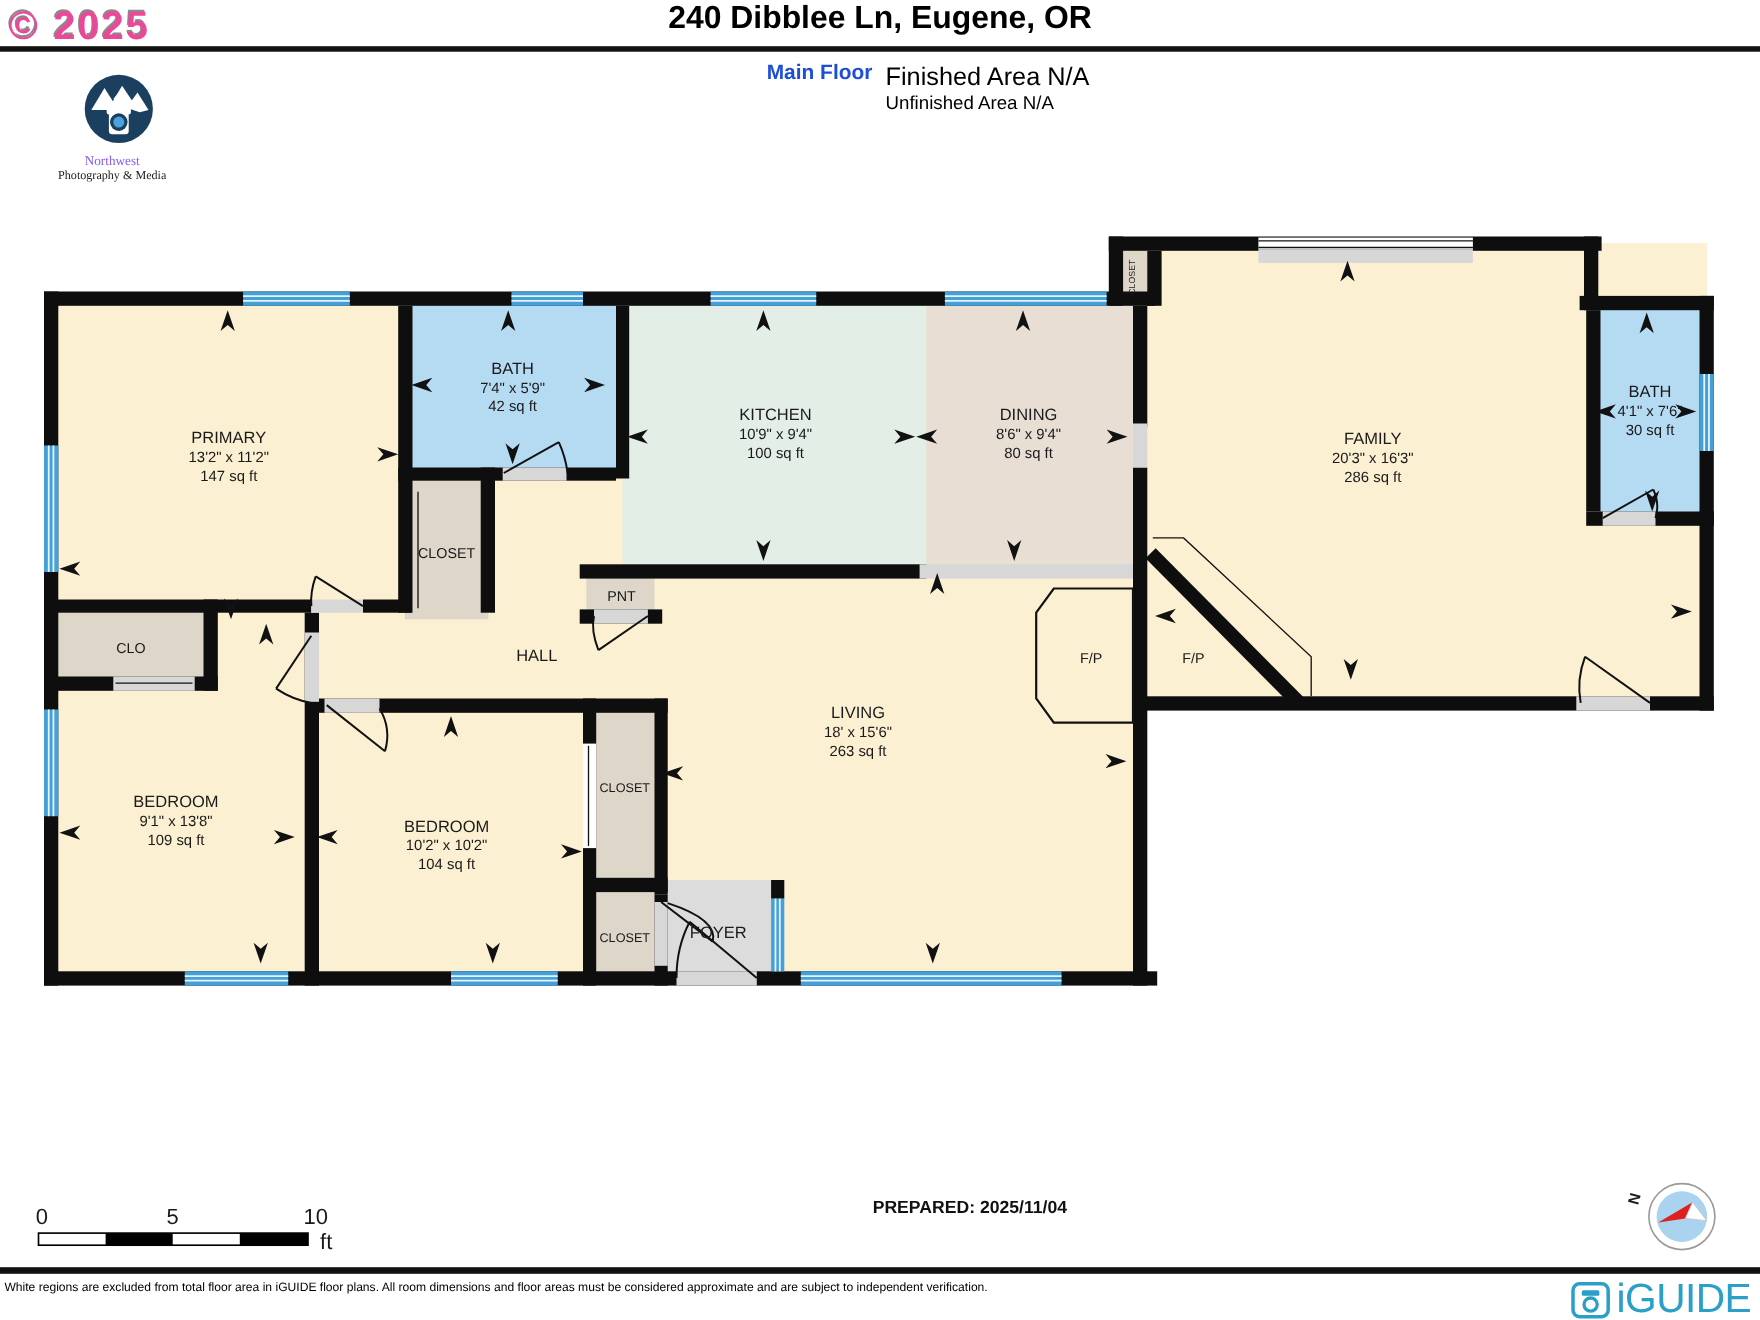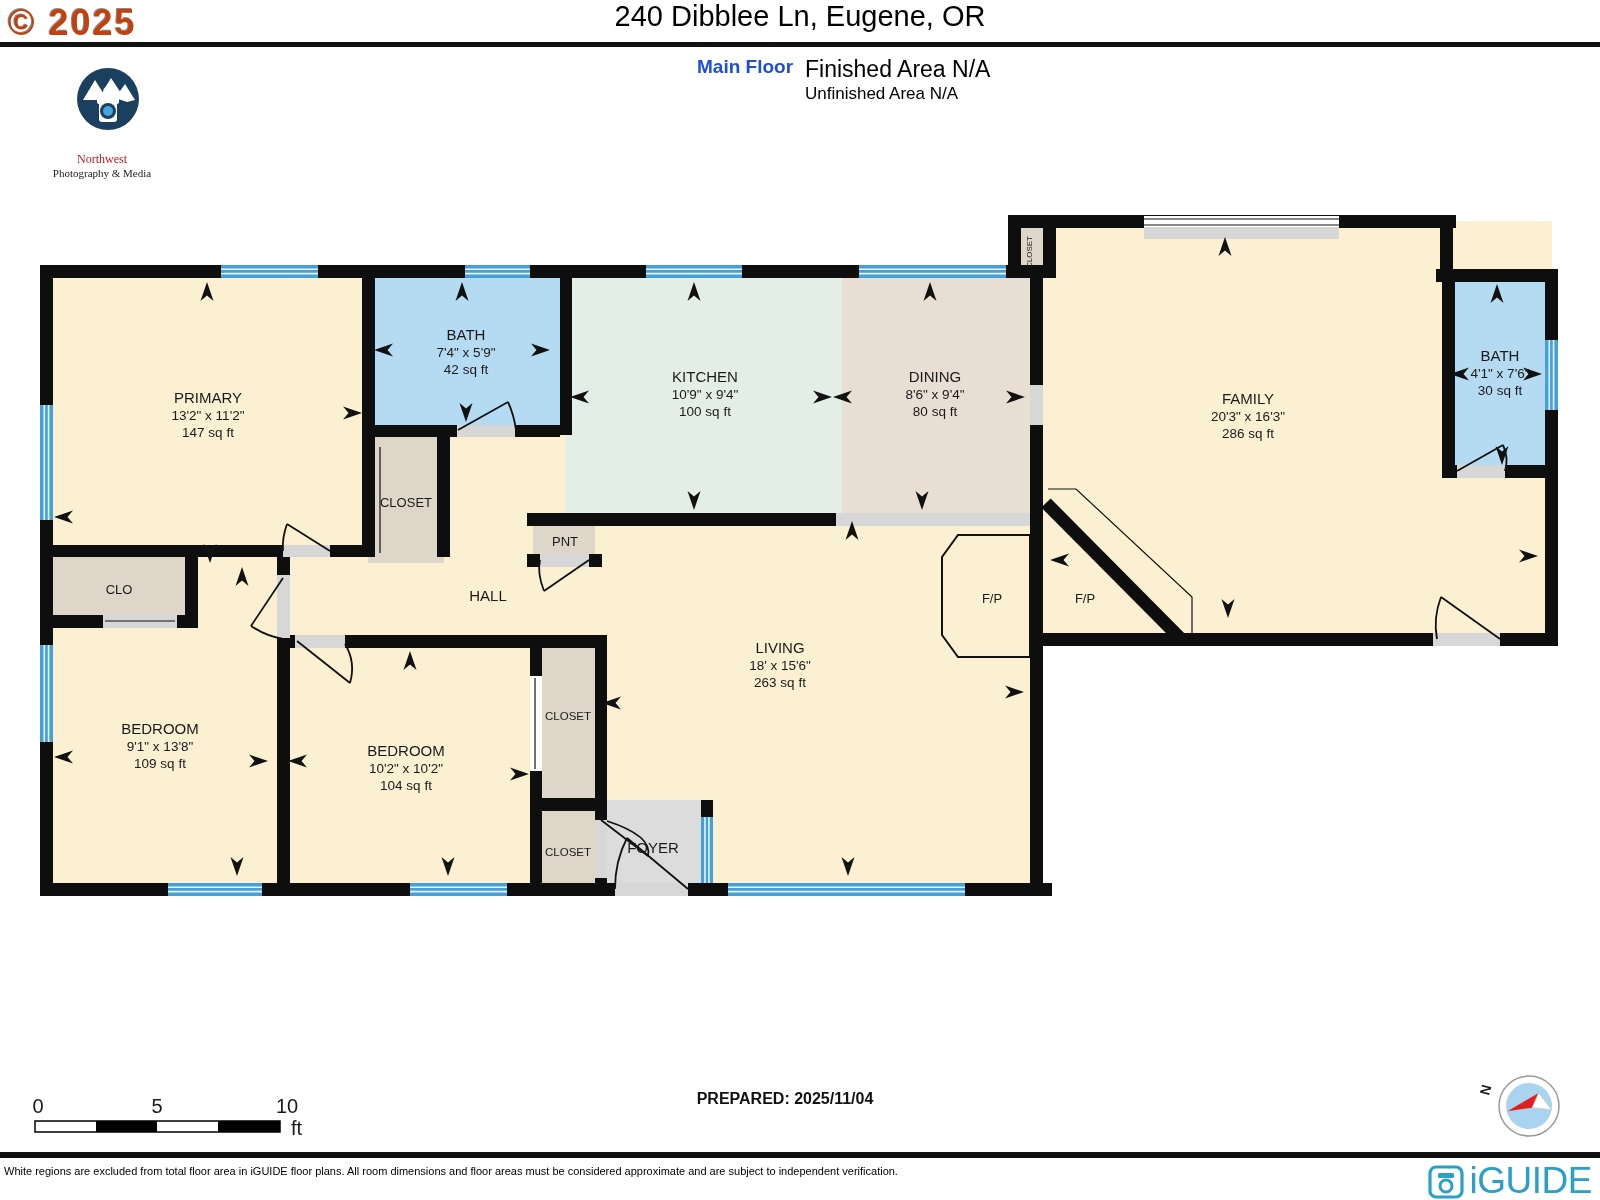--- a/index.html
+++ b/index.html
@@ -1,30 +1,30 @@
 <!DOCTYPE html>
 <html><head>
 <meta charset="utf-8">
 <style>
   html,body{margin:0;padding:0}
   body{width:1600px;height:1200px;position:relative;background:#fff;
        font-family:"Liberation Sans",sans-serif;overflow:hidden}
   .abs{position:absolute}
-  #copyright{left:8px;top:2px;font-size:36px;font-weight:bold;color:#c2410c;
+  #copyright{left:8px;top:2px;font-size:36px;font-weight:bold;color:#ec4899;
              text-shadow:1px 1px 0 #ffffff,-1px -1px 0 #8a8a8a;letter-spacing:2px}
-  #page-title{left:0;top:0;width:100%;text-align:center;font-size:29px;font-weight:normal;color:#000}
+  #page-title{left:0;top:0;width:100%;text-align:center;font-size:29px;font-weight:bold;color:#000}
   #top-rule{left:0;top:42px;width:1600px;height:5px;background:#111}
   #floor-label{left:697px;top:56px;font-size:19px;font-weight:bold;color:#1d4ed8}
   #finished{left:805px;top:56px;font-size:23px;color:#000}
   #unfinished{left:805px;top:84px;font-size:17px;color:#000}
   #nwlogo{left:42px;top:66px;width:120px;text-align:center}
-  #nwlogo .l1{font-family:"Liberation Serif",serif;font-size:12px;color:#b91c1c;margin-top:16px}
+  #nwlogo .l1{font-family:"Liberation Serif",serif;font-size:12px;color:#8b5cf6;margin-top:2px}
   #nwlogo .l2{font-family:"Liberation Serif",serif;font-size:11px;color:#222}
   #plan{left:0;top:0;width:1600px;height:1200px}
-  #prepared{left:600px;top:1090px;width:370px;text-align:center;font-size:16px;font-weight:bold;color:#111}
+  #prepared{left:600px;top:1090px;width:370px;text-align:right;font-size:16px;font-weight:bold;color:#111}
   #footer-rule{left:0;top:1152px;width:1600px;height:6px;background:#111}
   #disclaimer{left:4px;top:1165px;font-size:11px;color:#000;white-space:nowrap}
   #brand{right:8px;top:1160px;display:flex;align-items:center;gap:6px}
   #brand .word{font-size:37px;color:#2a9fc8;letter-spacing:-0.5px}
   
   .w{fill:#0e0e0e}
   .g{fill:#d7d7d7}
   .cream{fill:#fbf0d2}.bathf{fill:#b5dbf3}.kitf{fill:#e3eee6}.dinf{fill:#e8ded4}
   .clof{fill:#ded6c9}.foyf{fill:#dcdcdc}.whitef{fill:#ffffff}
   .door{stroke:#111;stroke-width:1.8;fill:none}

